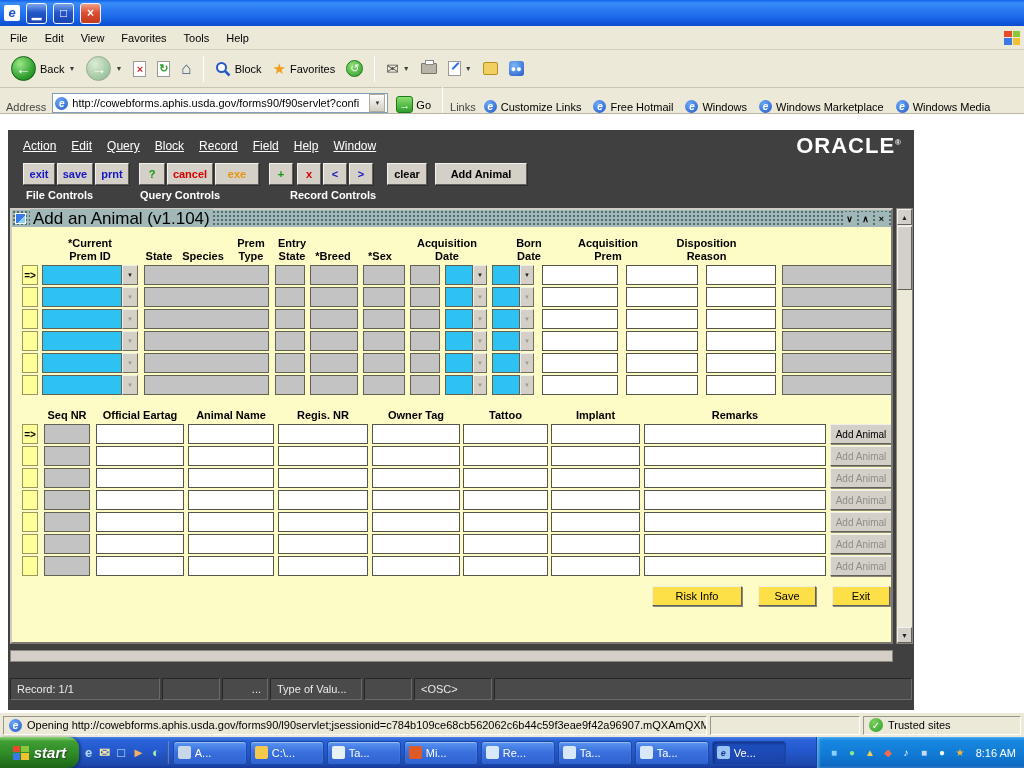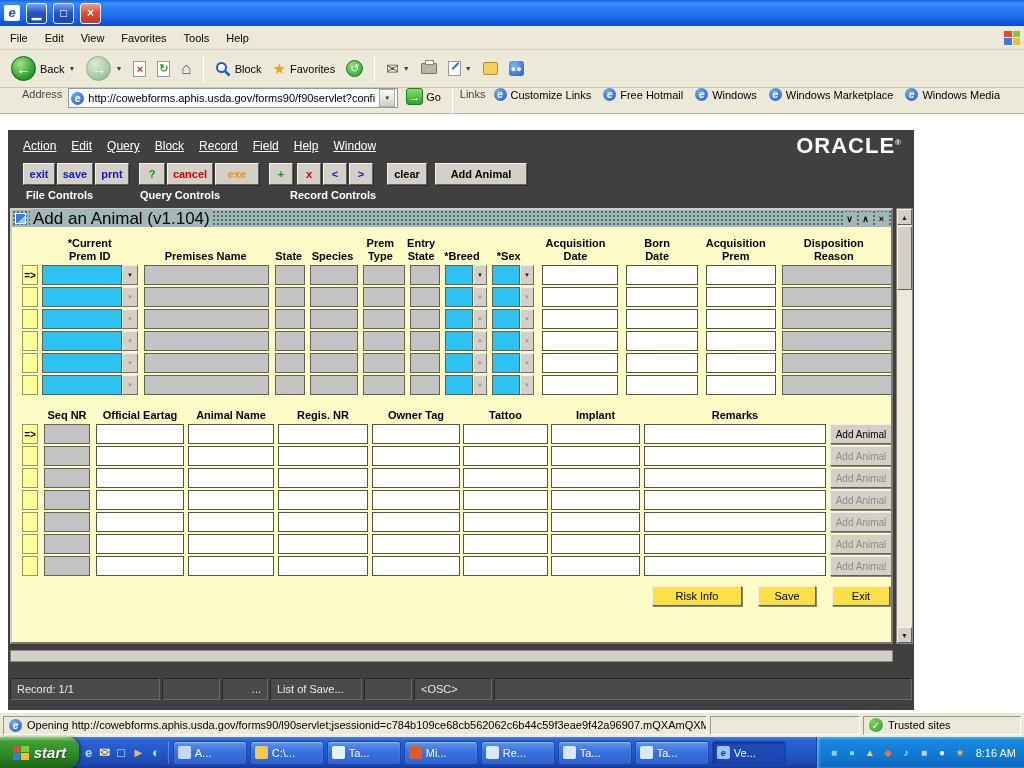--- a/index.html
+++ b/index.html
@@ -51,21 +51,21 @@
 .prn-base{width:16px;height:11px;background:#b8b4a8;border:1px solid #7a766a;border-radius:1px;position:relative;}
 .prn-base i{position:absolute;left:3px;top:-4px;width:9px;height:5px;background:#fff;border:1px solid #8a8a8a;}
 .edit-gl{width:13px;height:15px;background:#fff;border:1px solid #9a9a9a;position:relative;}
 .edit-gl i{position:absolute;left:2px;top:3px;width:9px;height:2px;background:#2b6fe8;transform:rotate(-45deg);}
 .disc-gl{width:15px;height:13px;background:#f0d060;border:1px solid #b89020;border-radius:2px;}
 .msgr-gl{width:15px;height:15px;background:radial-gradient(circle at 35% 30%,#7ab8f8,#2458c8);border-radius:3px;
  display:flex;align-items:center;justify-content:center;color:#fff;font-size:9px;}
 
 
 .addressbar{position:absolute;left:0;top:88px;width:1024px;height:26px;background:#ece9d8;border-bottom:1px solid #b8b4a0;
- display:flex;align-items:flex-start;padding:0 22px;font-size:11px;}
+ display:flex;align-items:flex-end;padding:0 6px;font-size:11px;}
 .addr-label{color:#444;margin-right:6px;}
 .addr-input{width:336px;height:20px;background:#fff;border:1px solid #7f9db9;display:flex;align-items:center;padding:0 2px;gap:4px;}
 .mini-e{width:13px;height:13px;border-radius:50%;background:radial-gradient(circle at 35% 30%,#6aa8f8,#2458c8);color:#fff;
  font-size:10px;font-weight:bold;font-style:italic;display:flex;align-items:center;justify-content:center;flex:0 0 auto;}
 .addr-url{flex:1;white-space:nowrap;overflow:hidden;}
 .addr-dd{width:16px;height:18px;background:linear-gradient(#fdfdfb,#d2cec2);border:1px solid #b0ac9c;display:flex;
  align-items:center;justify-content:center;font-size:6px;color:#333;flex:0 0 auto;}
 .go-group{display:flex;align-items:center;gap:3px;margin:0 8px;}
 .go-icon{width:17px;height:17px;background:linear-gradient(#8ae06a,#2f9e2f);border:1px solid #1a7a1a;border-radius:3px;
  color:#fff;display:flex;align-items:center;justify-content:center;font-size:11px;font-weight:bold;}
@@ -351,24 +351,20 @@
               <span class="ft-ico">∧</span>
               <span class="ft-ico">×</span>
             </span>
           </div>
           <div class="form-canvas">
             <div class="grid-hdr-row" id="upper-grid-headers">
                 <div class="ghc" style="width: 20px;"></div>
                 <div class="ghc" style="width: 96px; margin-right: 6px;">
                   <div>*Current</div>
                   <div>Prem ID</div>
-                </div>
-                <div class="ghc" style="width: 125px; margin-right: 6px;">
-                  <div>&nbsp;</div>
-                  <div>Premises Name</div>
                 </div>
                 <div class="ghc" style="width: 30px; margin-right: 5px;">
                   <div>&nbsp;</div>
                   <div>State</div>
                 </div>
                 <div class="ghc" style="width: 48px; margin-right: 3px;">
                   <div>&nbsp;</div>
                   <div>Species</div>
                 </div>
                 <div class="ghc" style="width: 42px; margin-right: 5px;">
@@ -627,21 +623,21 @@
           <span class="vs-btn">▼</span>
         </div>
       </div>
 
       <div class="hstrip"></div>
 
       <div class="o-status">
         <span class="o-seg" style="width:150px">Record: 1/1</span>
         <span class="o-seg" style="width:58px"></span>
         <span class="o-seg" style="width:46px;justify-content:flex-end">...</span>
-        <span class="o-seg" style="width:92px">List of Save...</span>
+        <span class="o-seg" style="width:92px">Type of Valu...</span>
         <span class="o-seg" style="width:48px"></span>
         <span class="o-seg" style="width:78px">&lt;OSC&gt;</span>
         <span class="o-seg" style="flex:1"></span>
       </div>
 
     </div>
   </div>
 
   <div class="ie-status">
     <span class="ies left">

